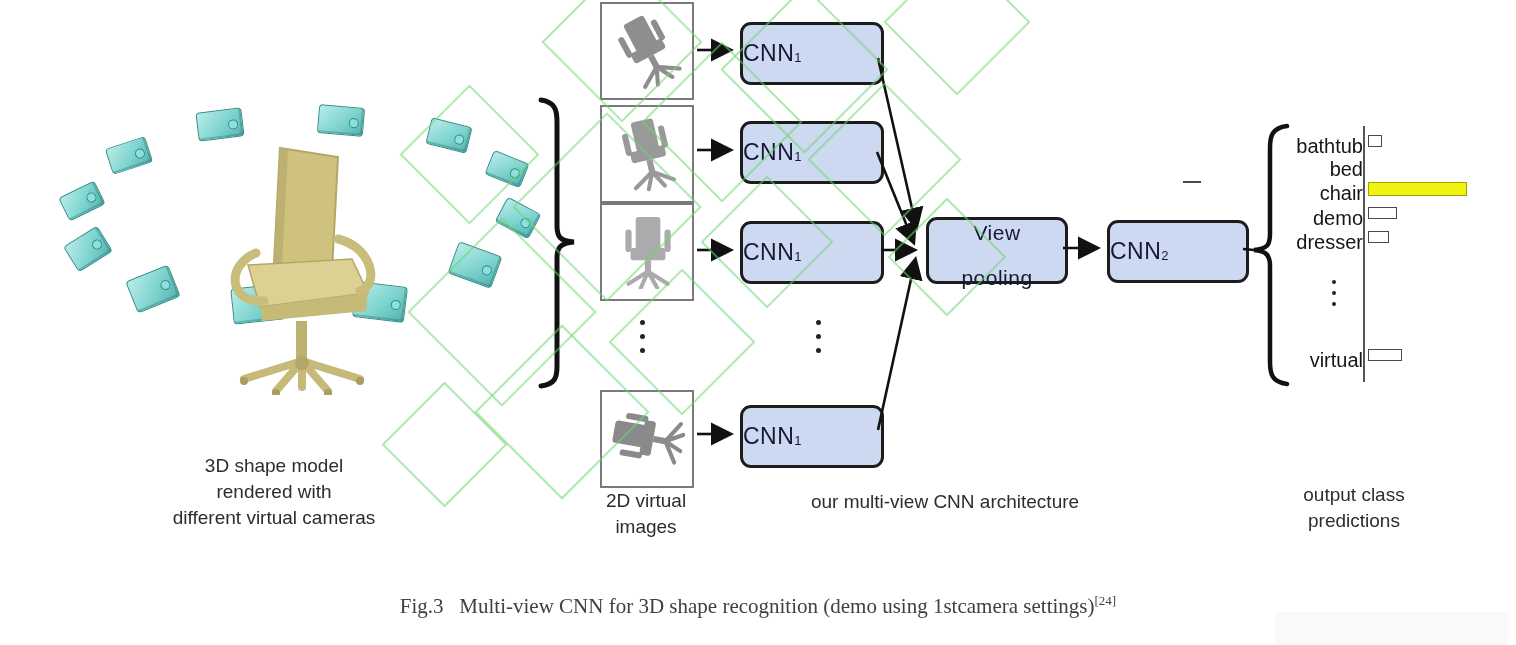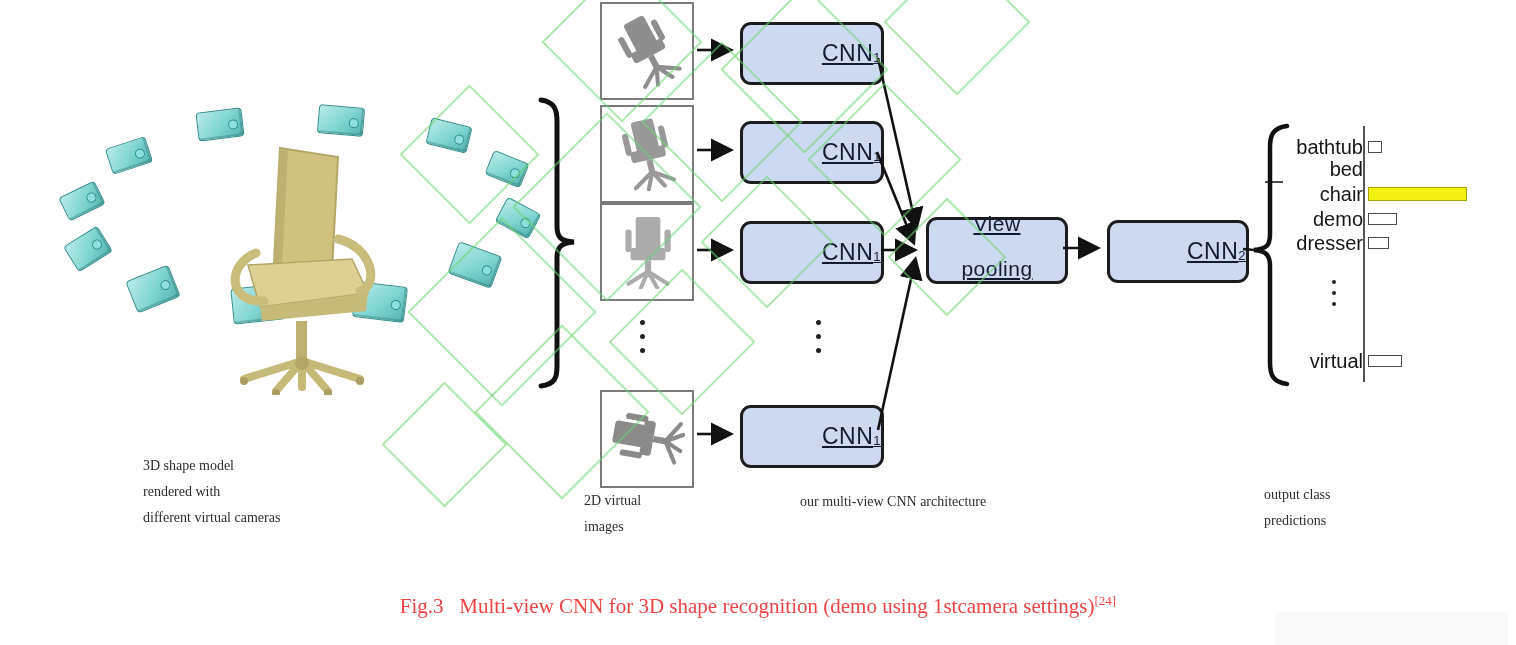--- a/index.html
+++ b/index.html
@@ -13,43 +13,43 @@
        background:linear-gradient(135deg,#b9ecea 0%,#7fd4cf 55%,#55b3ae 100%);
        box-shadow:inset -2px -2px 0 rgba(40,110,105,0.35);}
   .cam::after{content:"";position:absolute;right:4px;top:50%;width:8px;height:8px;margin-top:-4px;
        border-radius:50%;background:#8fe0dc;border:1px solid #2f8e8a;}
   
   .imgbox{position:absolute;left:600px;width:90px;height:94px;background:#ffffff;
           border:2px solid #7a7a7a;z-index:2;display:flex;align-items:center;justify-content:center;}
   .thumb{display:block;}
   
   .nnbox{position:absolute;background:#cdd9f1;border:3px solid #1c1c1c;border-radius:11px;
-         z-index:2;display:flex;align-items:center;justify-content:flex-end;
-         color:#151a33;font-size:23px;letter-spacing:0.5px;text-decoration:underline;}
+         z-index:2;display:flex;align-items:center;justify-content:flex-start;
+         color:#151a33;font-size:23px;letter-spacing:0.5px;}
   .nnbox sub{font-size:13px;line-height:0;transform:translateY(4px);}
   .pool{flex-direction:column;font-size:21px;line-height:25px;gap:20px;}
   
   .vdots{position:absolute;z-index:2;display:flex;flex-direction:column;align-items:center;gap:9px;}
   .vdots .dot{width:5px;height:5px;border-radius:50%;background:#222;}
   .vdots.small{gap:7px;}
   .vdots.small .dot{width:4px;height:4px;}
   
-  .slabel{position:absolute;z-index:4;color:#2d2d2d;font-size:14px;line-height:26px;text-align:left;font-family:Liberation Serif, serif;}
+  .slabel{position:absolute;z-index:4;color:#2d2d2d;font-size:19px;line-height:26px;text-align:center;}
   
   .outpanel{position:absolute;left:1180px;top:120px;width:336px;height:290px;z-index:2;}
-  .pred-row{position:absolute;left:0;height:24px;display:flex;align-items:center;}
+  .pred-row{position:absolute;left:0;height:24px;display:flex;}
   .pred-label{width:183px;text-align:right;padding-right:2px;font-size:20px;color:#161616;}
   .pred-bar{margin-left:3px;height:10px;background:#ffffff;border:1.5px solid #4a4a4a;}
   .pred-bar.highlight{height:12px;background:#f2f210;border:1.5px solid #a3a300;}
   .axis{position:absolute;left:183px;top:6px;width:2px;height:256px;background:#555;}
   
   .cap-zh{position:absolute;left:0;top:552px;width:100%;text-align:center;z-index:4;
           font-size:22px;font-weight:bold;color:#000;white-space:pre;}
   .cap-en{position:absolute;left:0;top:593px;width:100%;text-align:center;z-index:4;
-          font-family:"Liberation Serif", serif;font-size:21px;color:#ef4444;white-space:pre;}
+          font-family:"Liberation Serif", serif;font-size:21px;color:#404040;white-space:pre;}
   .cap-zh sup,.cap-en sup{font-size:13px;}
   .artifact{position:absolute;left:1275px;top:612px;width:233px;height:33px;
             background:rgba(0,0,0,0.025);z-index:0;}
   svg.overlay{position:absolute;left:0;top:0;z-index:3;}
   .model3d{position:absolute;left:210px;top:143px;z-index:1;}
 </style>
 </head>
 <body>
 
 <div class="canvas">

